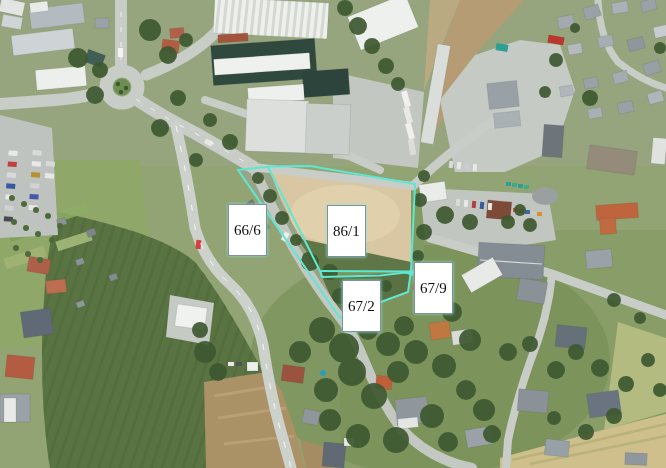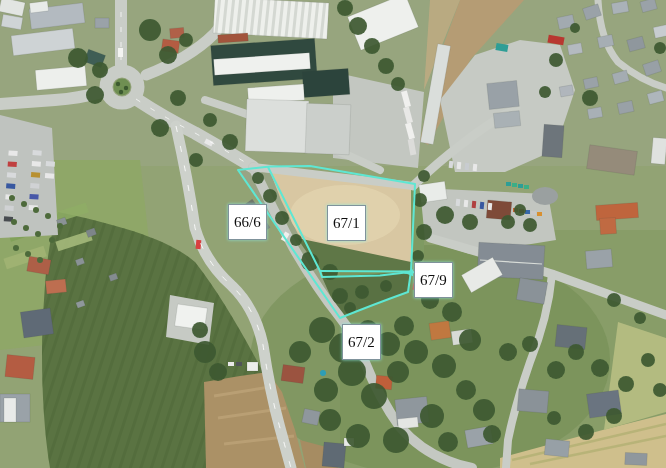--- a/index.html
+++ b/index.html
@@ -8,29 +8,29 @@
     background:#92a374;
     font-family:"Liberation Serif",serif;
   }
   #scenery{position:absolute;left:0;top:0;width:666px;height:468px;display:block;}
   .plabel{
     position:absolute;
     background:#ffffff;
     border:1px solid #7f929b;
     color:#0d0d0d;
     font:15px/18px "Liberation Serif",serif;
-    padding:8px 5px;
+    padding:16px 5px;
     white-space:nowrap;
     box-shadow:0 0 3px rgba(140,230,220,.9);
     text-align:right;
   }
   .lbl-66-6{left:228px;top:204px;}
   .lbl-67-1{left:327px;top:205px;}
   .lbl-67-3{left:414px;top:262px;}
-  .lbl-67-2{left:342px;top:280px;margin-top:44px;}
+  .lbl-67-2{left:342px;top:280px;}
 </style>
 </head>
 <body>
 
 <div id="stage">
 
 <svg id="scenery" viewBox="0 0 666 468">
   <defs>
     <pattern id="ribs" patternUnits="userSpaceOnUse" width="7" height="12" patternTransform="rotate(3)">
       <rect width="7" height="12" fill="#eef0ec"></rect>
@@ -376,17 +376,17 @@
     <path d="M238,170 L270,166.5 L310,166 L415,184 L411,271 L408,292 Q372,305 340,318 Z"></path>
     <path d="M268,167 L320,271"></path>
     <path d="M320,271 L410,271.5"></path>
     <path d="M320,271 L322,277 L380,275.5 L410,272"></path>
     <path d="M405,272.8 L417,272"></path>
   </g>
   <polygon points="404,272.8 413,269.3 413,276.3" fill="#5ee7d3"></polygon>
 </svg>
 
 <div class="plabel lbl-66-6">66/6</div>
-<div class="plabel lbl-67-1">67/1</div>
+<div class="plabel lbl-67-1">86/1</div>
 <div class="plabel lbl-67-2">67/2</div>
 <div class="plabel lbl-67-3">67/9</div>
 
 </div>
 
 </body></html>

